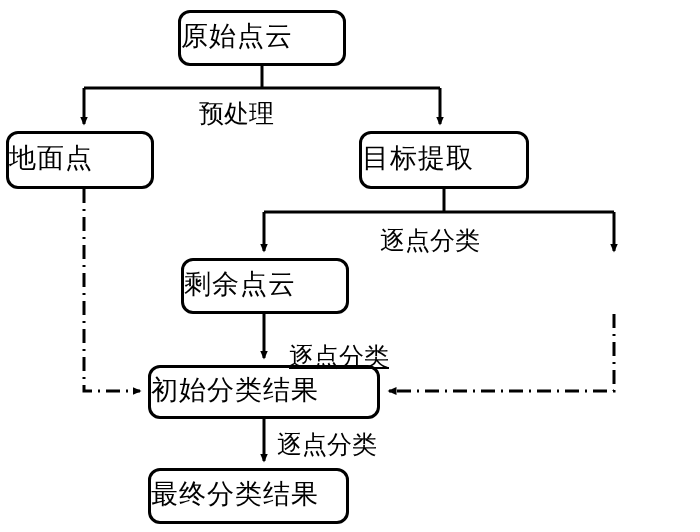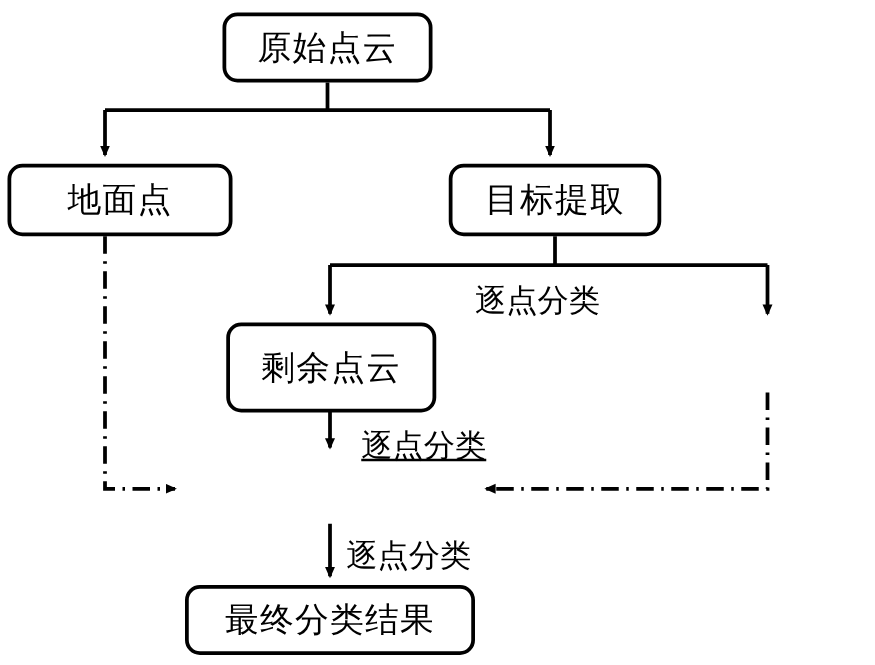--- a/index.html
+++ b/index.html
@@ -25,26 +25,26 @@
     height: 532px;
   }
   .node {
     position: absolute;
     box-sizing: border-box;
     border: 3px solid #000000;
     border-radius: 12px;
     background: #ffffff;
     display: flex;
     align-items: center;
-    justify-content: center;
     color: #000000;
     font-size: 27px;
     line-height: 1;
     letter-spacing: 1px;
     white-space: nowrap;
+    font-family: Liberation Mono, monospace;
   }
   .edge-label {
     position: absolute;
     color: #000000;
     font-size: 25px;
     line-height: 1;
     white-space: nowrap;
     background: transparent;
   }
 </style>
@@ -88,38 +88,42 @@
 
     <g>
       <path d="M614,314 L614,391 L389,391" stroke="#000000" stroke-width="3" fill="none" stroke-dasharray="14,6,2,6" marker-end="url(#arrowhead)"></path>
     </g>
   </svg>
 
   <div class="node" style="left:178px; top:10px; width:168px; height:56px;">
     <span>原始点云</span>
   </div>
 
-  <div class="node" style="left:6px; top:131px; width:180px; height:58px;">
+  <div class="node" style="left:6px; top:131px; width:148px; height:58px;">
     <span>地面点</span>
   </div>
 
   <div class="node" style="left:359px; top:131px; width:170px; height:58px;">
     <span>目标提取</span>
   </div>
 
-  <div class="node" style="left:181px; top:258px; width:168px; height:72px;">
+  <div class="node" style="left:181px; top:258px; width:168px; height:56px;">
     <span>剩余点云</span>
   </div>
 
 
+  <div class="node" style="left:148px; top:365px; width:232px; height:54px;">
+    <span>初始分类结果</span>
+  </div>
 
-  <div class="node" style="left:148px; top:468px; width:232px; height:56px;">
+  <div class="node" style="left:148px; top:468px; width:201px; height:56px;">
     <span>最终分类结果</span>
   </div>
 
+  <div class="edge-label" style="left:199px; top:101px;">预处理</div>
 
   <div class="edge-label" style="left:380px; top:228px;">逐点分类</div>
 
   <div class="edge-label" style="left:289px; top:344px;text-decoration:underline;">逐点分类</div>
 
   <div class="edge-label" style="left:277px; top:432px;">逐点分类</div>
 
 </div>
 
 </body></html>

